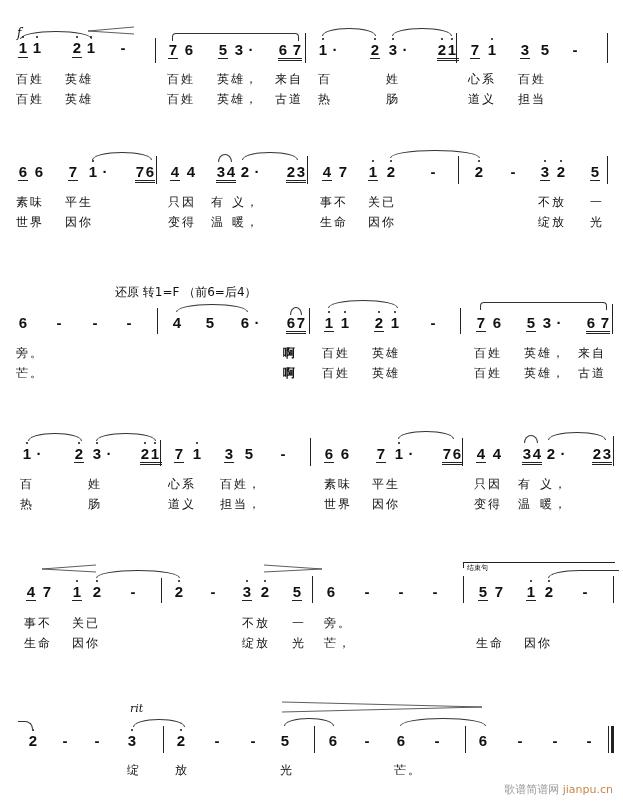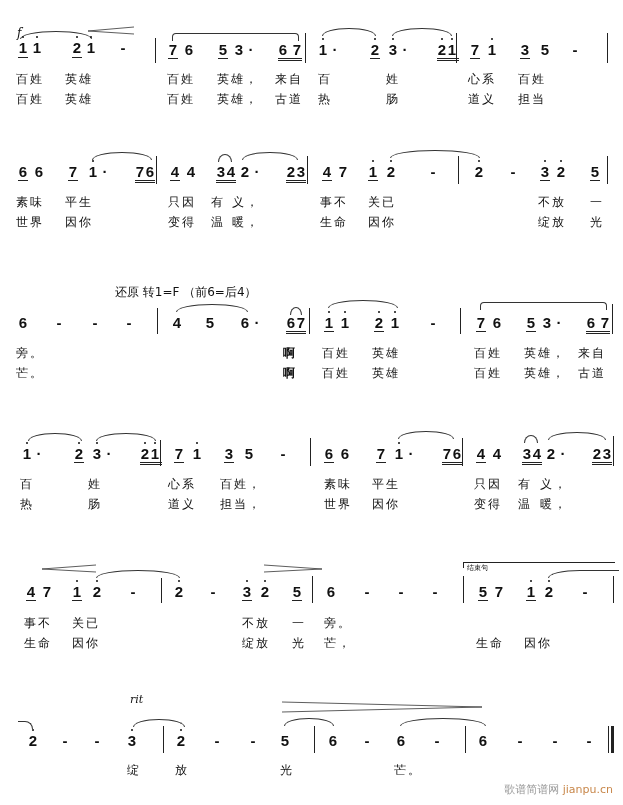--- a/index.html
+++ b/index.html
@@ -344,21 +344,21 @@
   <span class="lyr" style="left:324px;top:86px;">芒，</span>
   <span class="lyr" style="left:476px;top:86px;">生命</span>
   <span class="lyr" style="left:524px;top:86px;">因你</span>
 </div>
 
 <div class="sys" style="top:690px;">
   <div class="slur" style="left:18px;top:31px;width:14px;border-left:none;border-radius:0 10px 0 0;"></div>
   <span class="n" style="left:28px;top:43px;">2<i class="dt up"></i></span>
   <span class="n" style="left:60px;top:43px;">-</span>
   <span class="n" style="left:92px;top:43px;">-</span>
-  <span class="txt" style="left:130px;top:3px;font-family:'DejaVu Serif',serif;font-style:italic;font-size:11px;">rit</span>
+  <span class="txt" style="left:130px;top:12px;font-family:'DejaVu Serif',serif;font-style:italic;font-size:11px;">rit</span>
   <div class="slur" style="left:133px;top:29px;width:50px;"></div>
   <span class="n" style="left:127px;top:43px;">3<i class="dt up"></i></span>
   <div class="bar" style="left:163px;top:36px;height:27px;"></div>
   <span class="n" style="left:176px;top:43px;">2<i class="dt up"></i></span>
   <span class="n" style="left:212px;top:43px;">-</span>
   <span class="n" style="left:248px;top:43px;">-</span>
   <svg class="hair" style="left:282px;top:10px;" width="202" height="14">
       <path d="M0 2 L200 7 M0 12 L200 7" stroke="#333" fill="none" stroke-width="0.8"></path>
     </svg>
   <div class="slur" style="left:284px;top:28px;width:48px;"></div>

